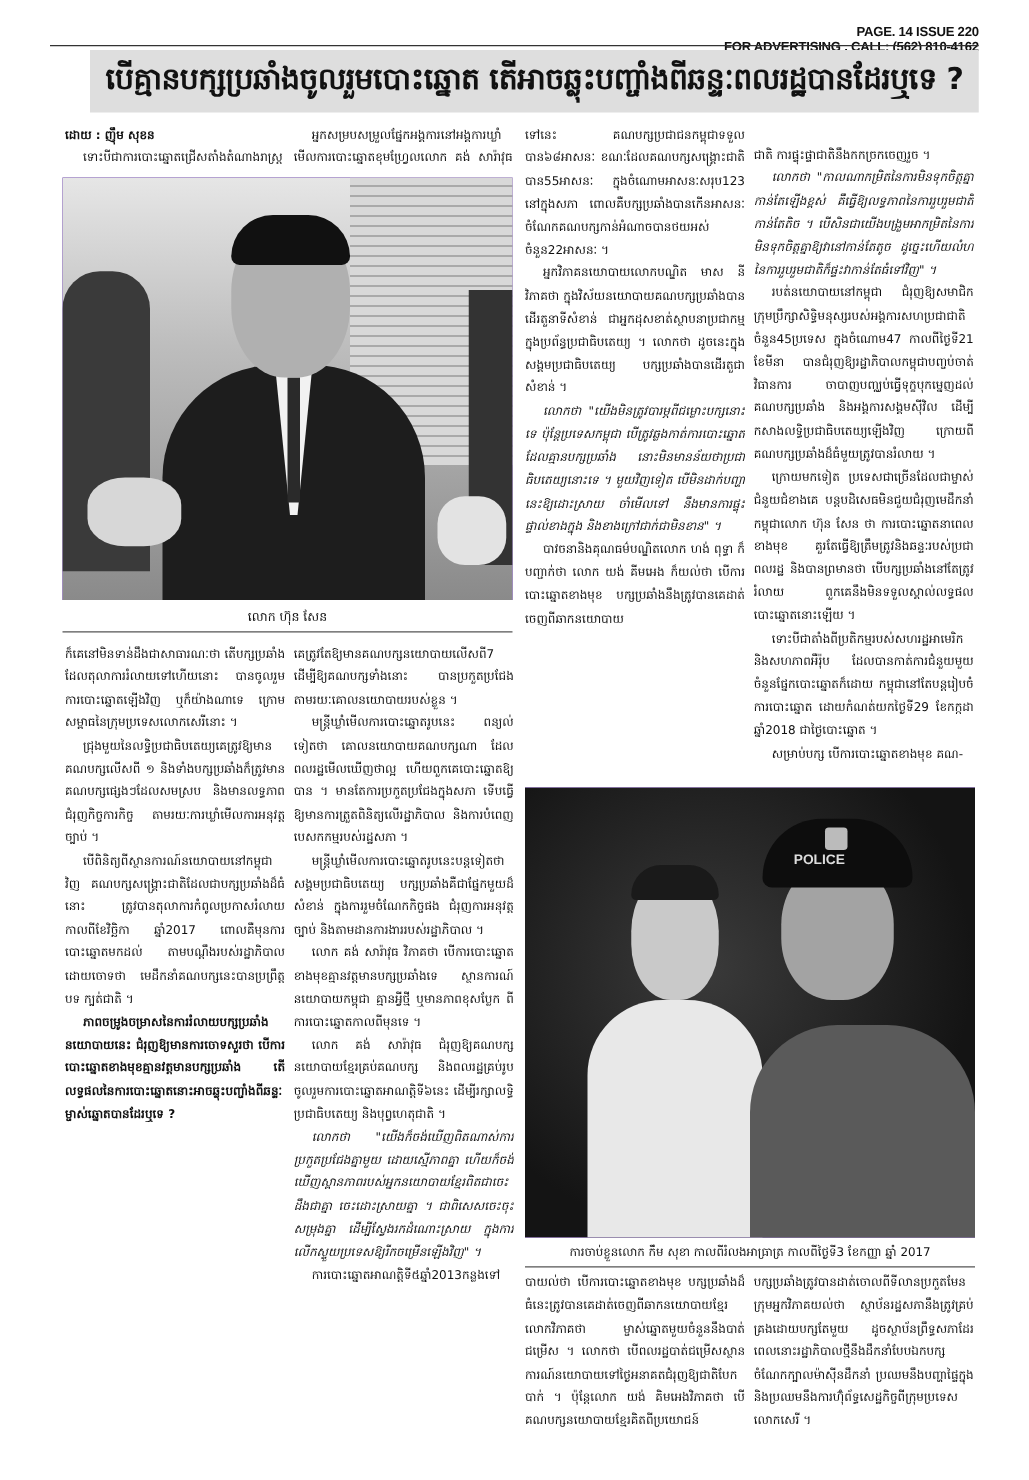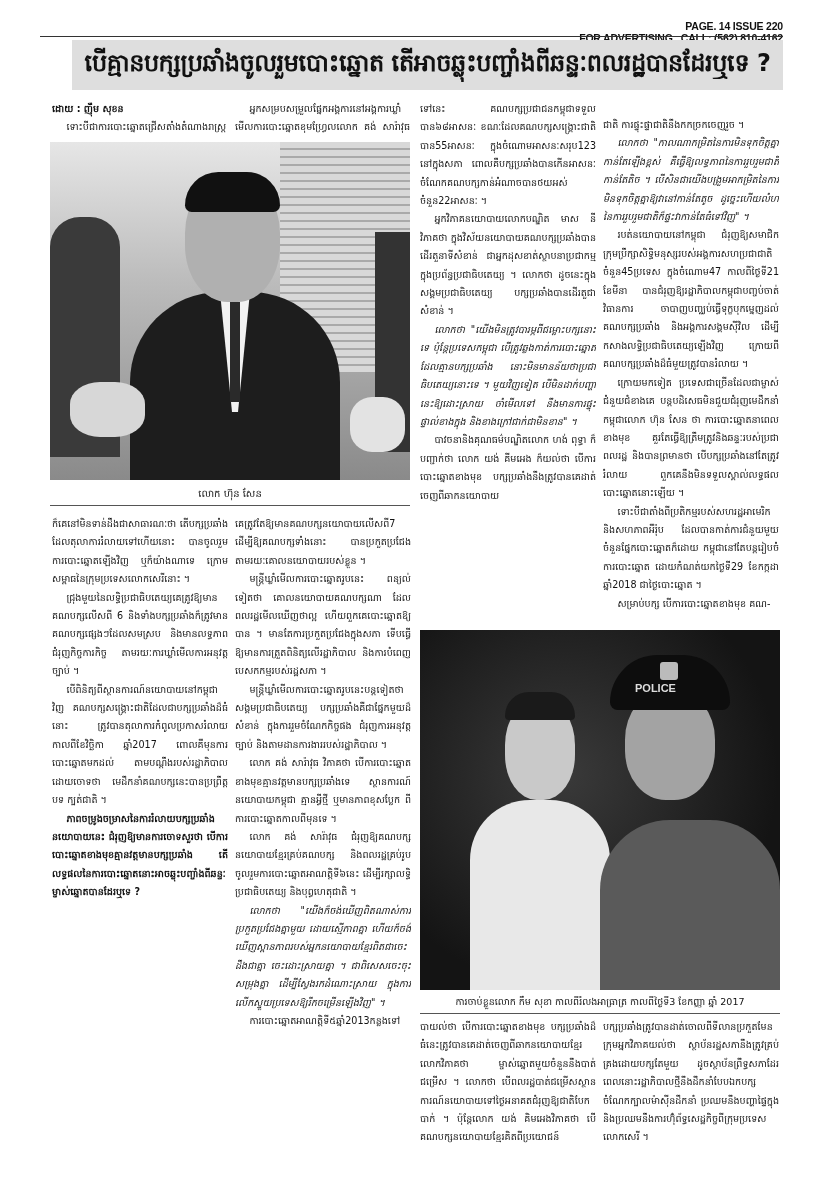--- a/index.html
+++ b/index.html
@@ -72,21 +72,21 @@
   <div class="p1-tie"></div>
   <div class="p1-head"></div>
   <div class="p1-hair"></div>
   <div class="p1-hand-l"></div>
   <div class="p1-hand-r"></div>
 </div>
 <div class="caption" style="left:50px;top:487px;width:360px;">លោក ហ៊ុន សែន</div>
 
 <div class="col" style="left:52px;top:515px;width:176px;height:610px;">
   <p class="noind">ក៏គេនៅមិនទាន់ដឹងជាសាធារណៈថា តើបក្សប្រឆាំងដែលតុលាការរំលាយទៅហើយនោះ បានចូលរួមការបោះឆ្នោតឡើងវិញ ឬក៏យ៉ាងណាទេ ក្រោមសម្ពាធនៃក្រុមប្រទេសលោកសេរីនោះ ។</p>
-  <p>ជ្រុងមួយនៃលទ្ធិប្រជាធិបតេយ្យគេត្រូវឱ្យមានគណបក្សលើសពី 6 និងទាំងបក្សប្រឆាំងក៏ត្រូវមានគណបក្សផ្សេងៗដែលសមស្រប និងមានលទ្ធភាពជំរុញកិច្ចការកិច្ច តាមរយៈការឃ្លាំមើលការអនុវត្តច្បាប់ ។</p>
+  <p>ជ្រុងមួយនៃលទ្ធិប្រជាធិបតេយ្យគេត្រូវឱ្យមានគណបក្សលើសពី ១ និងទាំងបក្សប្រឆាំងក៏ត្រូវមានគណបក្សផ្សេងៗដែលសមស្រប និងមានលទ្ធភាពជំរុញកិច្ចការកិច្ច តាមរយៈការឃ្លាំមើលការអនុវត្តច្បាប់ ។</p>
   <p>បើពិនិត្យពីស្ថានការណ៍នយោបាយនៅកម្ពុជាវិញ គណបក្សសង្គ្រោះជាតិដែលជាបក្សប្រឆាំងដ៏ធំនោះ ត្រូវបានតុលាការកំពូលប្រកាសរំលាយកាលពីខែវិច្ឆិកា ឆ្នាំ2017 ពោលគឺមុនការបោះឆ្នោតមកដល់ តាមបណ្តឹងរបស់រដ្ឋាភិបាល ដោយចោទថា មេដឹកនាំគណបក្សនេះបានប្រព្រឹត្តបទ ក្បត់ជាតិ ។</p>
   <p class="boldp">ភាពចម្រូងចម្រាសនៃការរំលាយបក្សប្រឆាំងនយោបាយនេះ ជំរុញឱ្យមានការចោទសួរថា បើការបោះឆ្នោតខាងមុខគ្មានវត្តមានបក្សប្រឆាំង តើលទ្ធផលនៃការបោះឆ្នោតនោះអាចឆ្លុះបញ្ចាំងពីឆន្ទៈម្ចាស់ឆ្នោតបានដែរឬទេ ?</p>
 </div>
 
 <div class="col" style="left:235px;top:515px;width:176px;height:610px;">
   <p class="noind">គេត្រូវតែឱ្យមានគណបក្សនយោបាយលើសពី7 ដើម្បីឱ្យគណបក្សទាំងនោះ បានប្រកួតប្រជែងតាមរយៈគោលនយោបាយរបស់ខ្លួន ។</p>
   <p>មន្ត្រីឃ្លាំមើលការបោះឆ្នោតរូបនេះ ពន្យល់ទៀតថា គោលនយោបាយគណបក្សណា ដែលពលរដ្ឋមើលឃើញថាល្អ ហើយពួកគេបោះឆ្នោតឱ្យបាន ។ មានតែការប្រកួតប្រជែងក្នុងសភា ទើបធ្វើឱ្យមានការត្រួតពិនិត្យលើរដ្ឋាភិបាល និងការបំពេញបេសកកម្មរបស់រដ្ឋសភា ។</p>
   <p>មន្ត្រីឃ្លាំមើលការបោះឆ្នោតរូបនេះបន្តទៀតថា សង្គមប្រជាធិបតេយ្យ បក្សប្រឆាំងគឺជាផ្នែកមួយដ៏សំខាន់ ក្នុងការរួមចំណែកកិច្ចផង ជំរុញការអនុវត្តច្បាប់ និងតាមដានការងាររបស់រដ្ឋាភិបាល ។</p>
   <p>លោក គង់ សារ៉ាវុធ វិភាគថា បើការបោះឆ្នោតខាងមុខគ្មានវត្តមានបក្សប្រឆាំងទេ ស្ថានការណ៍នយោបាយកម្ពុជា គ្មានអ្វីថ្មី ឬមានភាពខុសប្លែក ពីការបោះឆ្នោតកាលពីមុនទេ ។</p>
   <p>លោក គង់ សារ៉ាវុធ ជំរុញឱ្យគណបក្សនយោបាយខ្មែរគ្រប់គណបក្ស និងពលរដ្ឋគ្រប់រូបចូលរួមការបោះឆ្នោតអាណត្តិទី៦នេះ ដើម្បីរក្សាលទ្ធិប្រជាធិបតេយ្យ និងបុព្វហេតុជាតិ ។</p>

